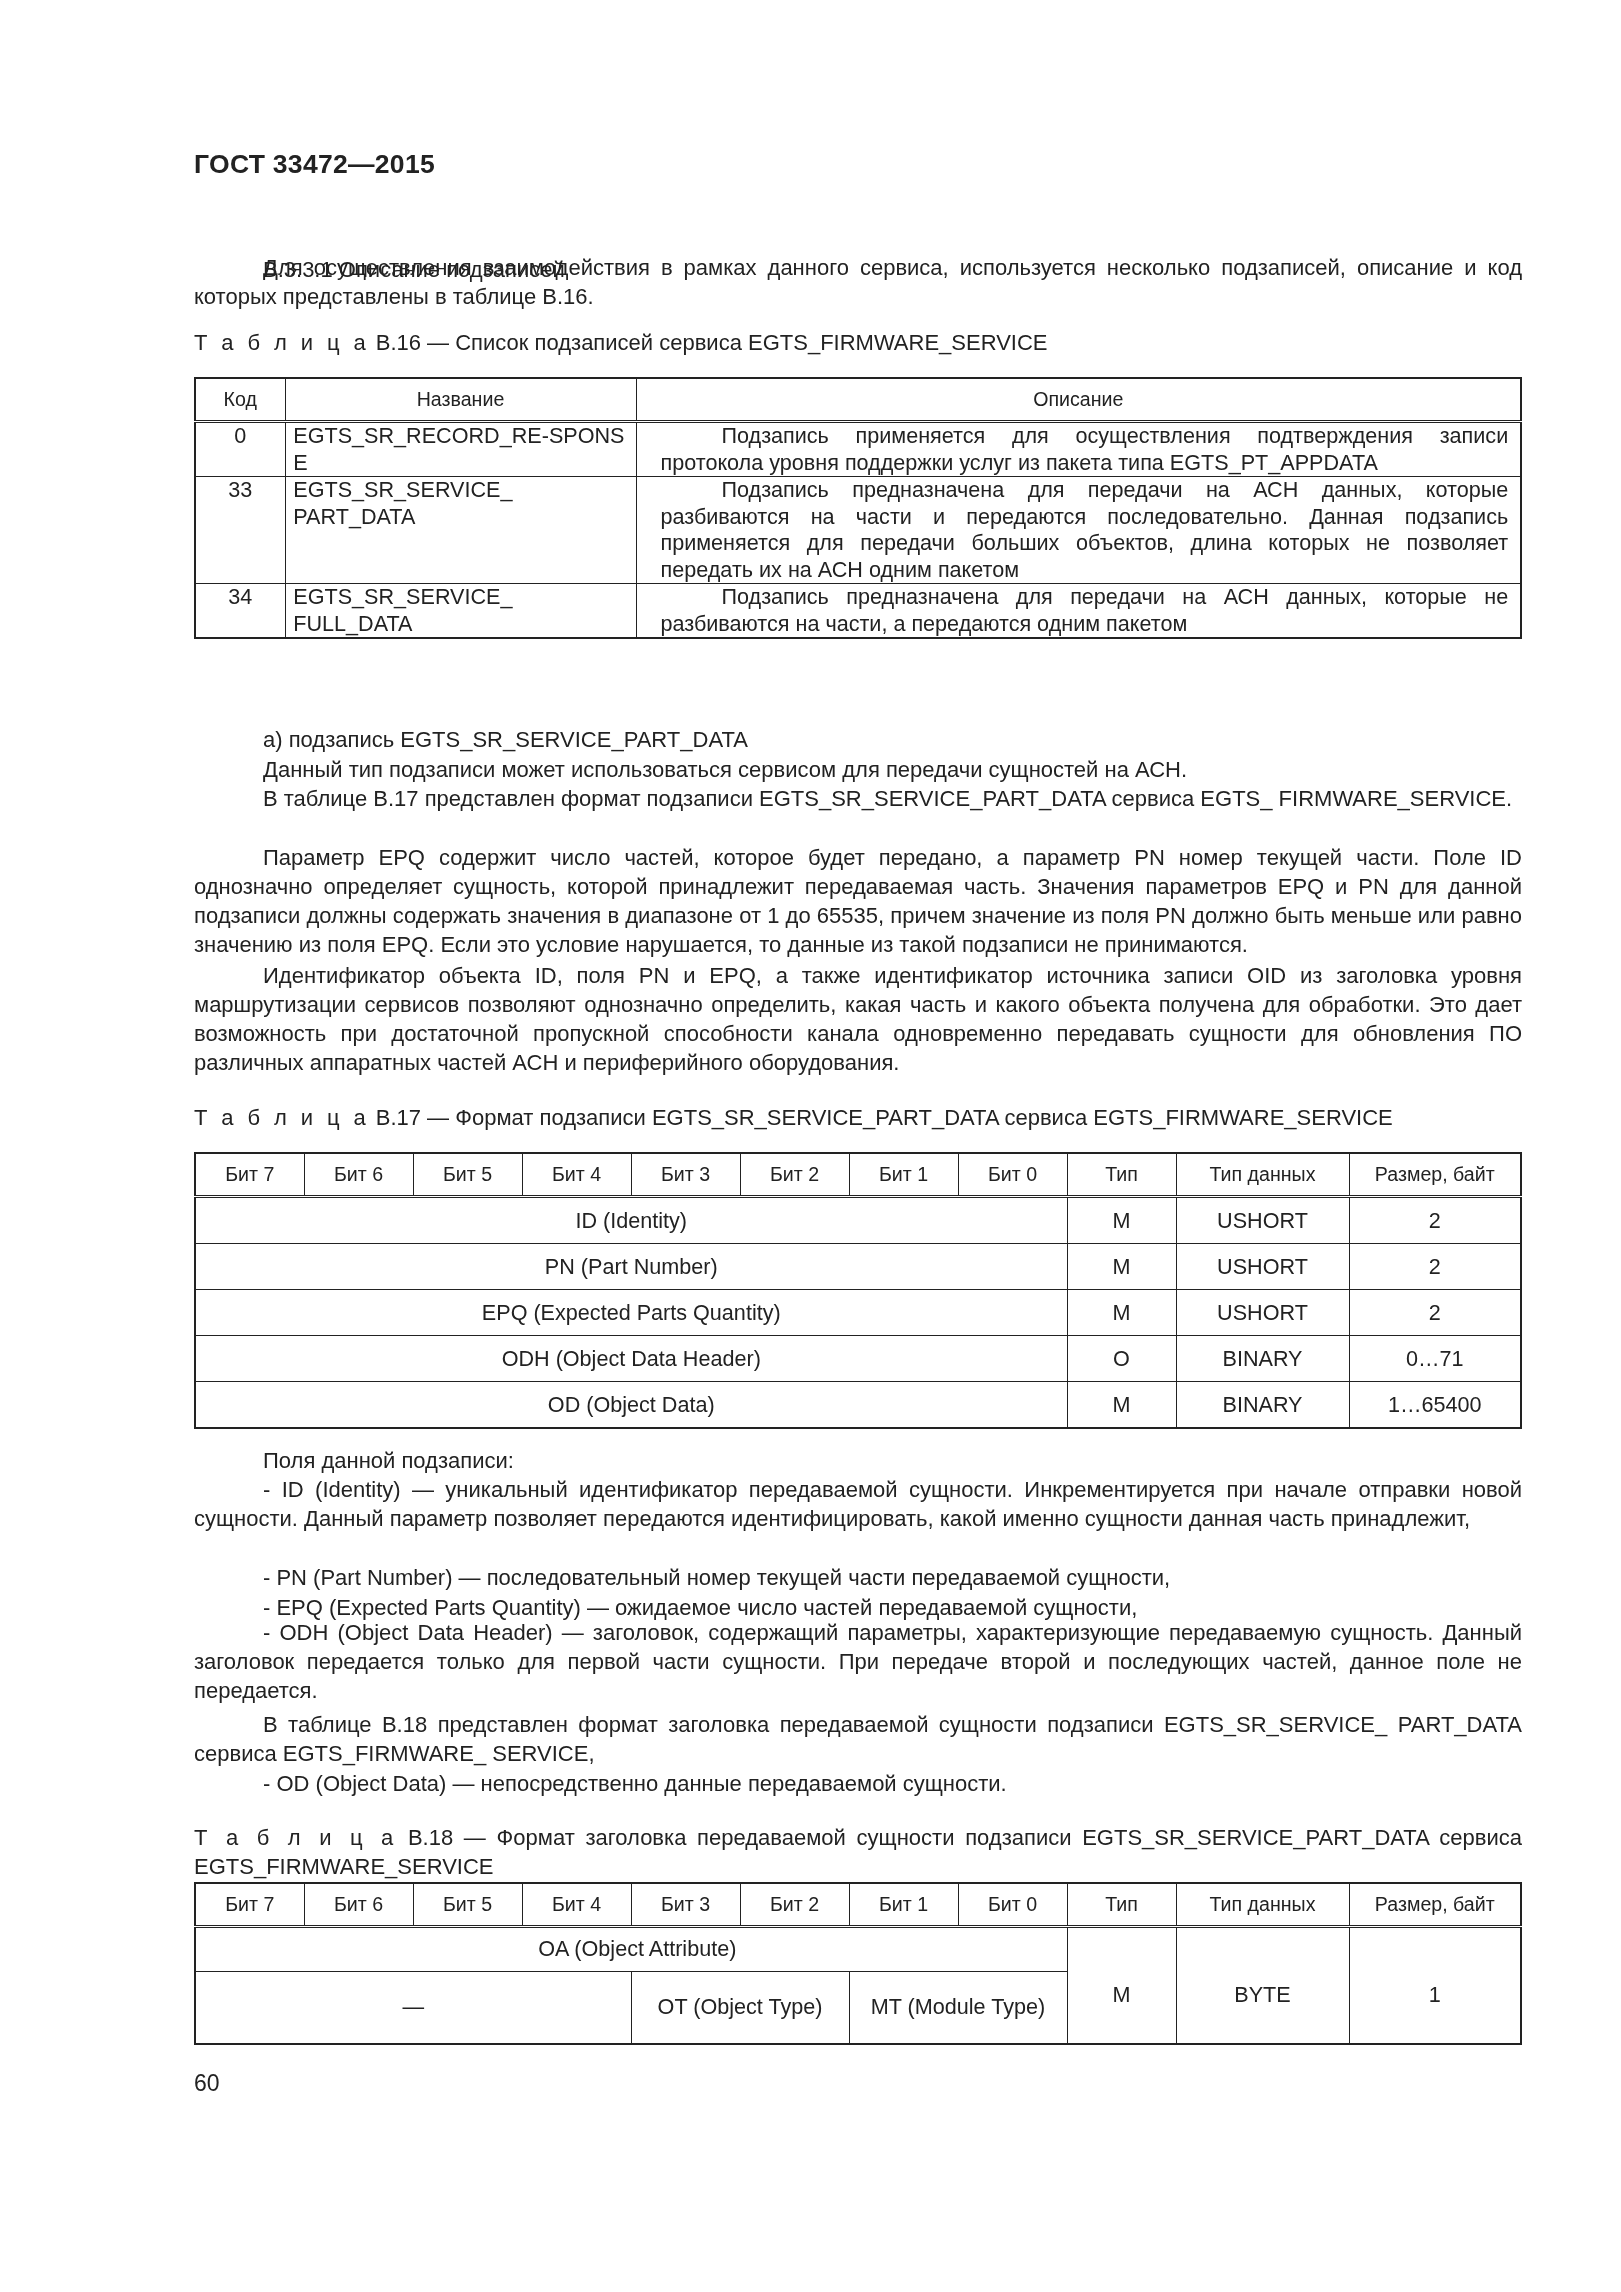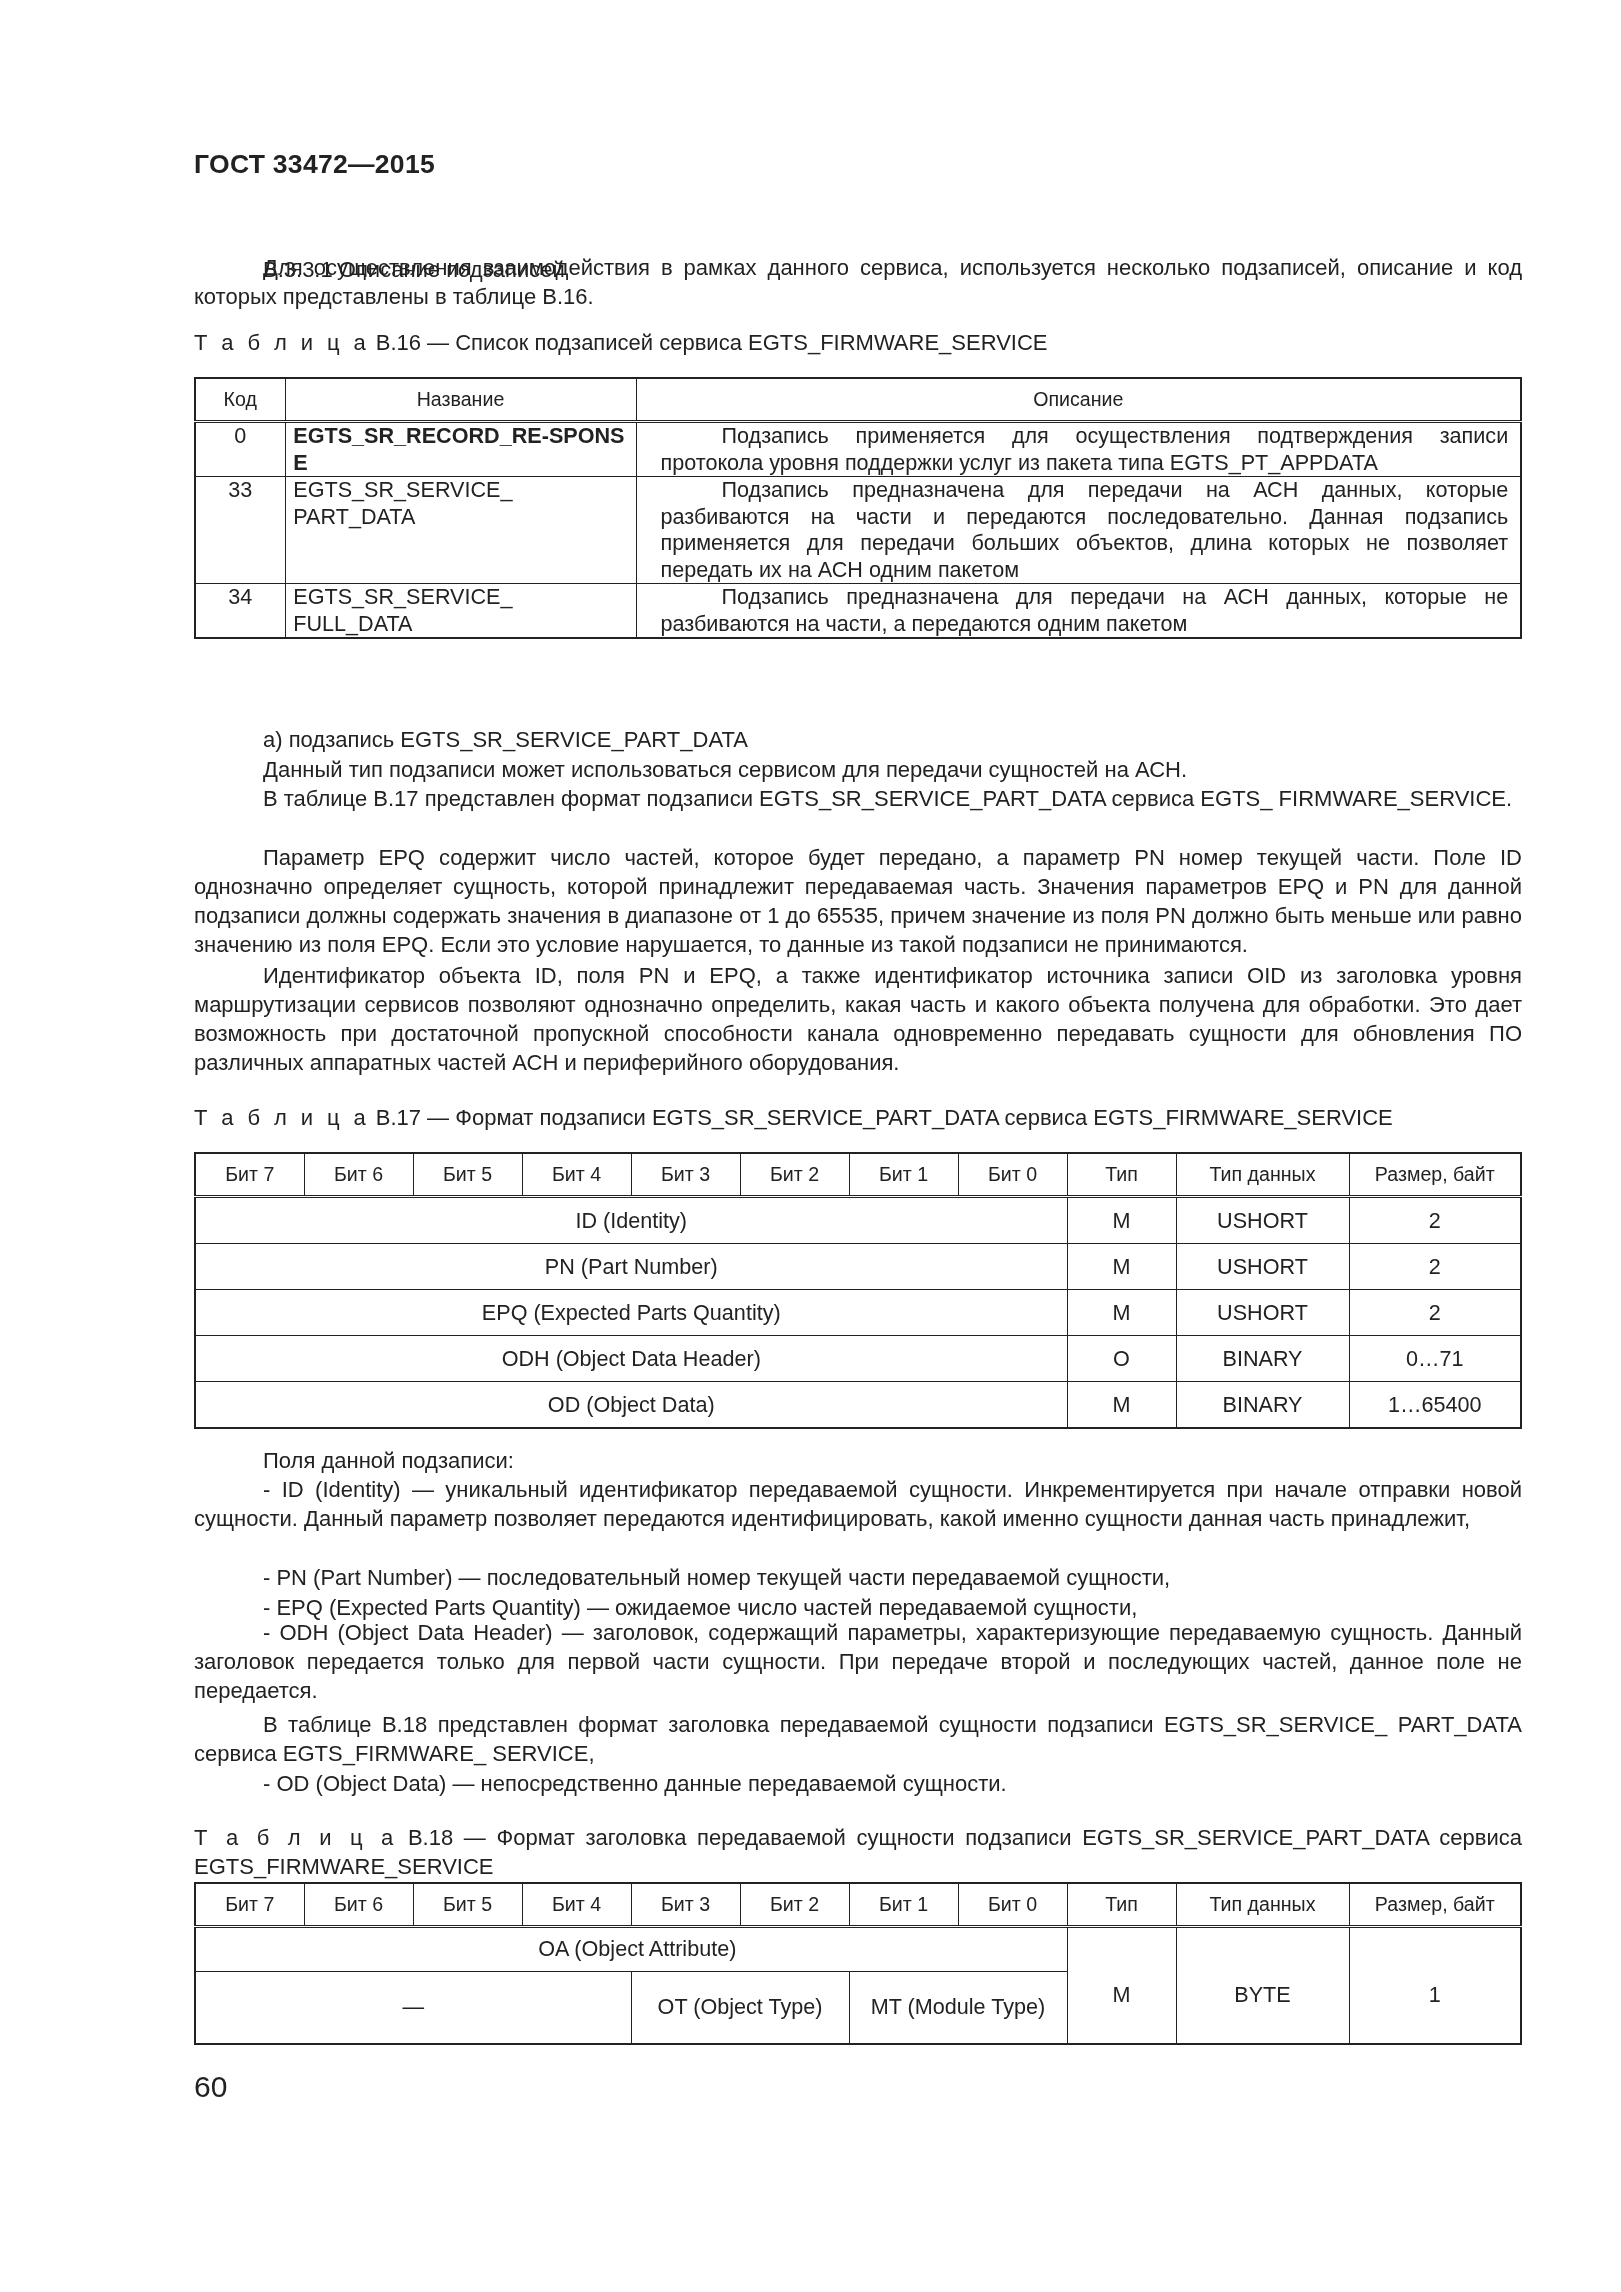--- a/index.html
+++ b/index.html
@@ -19,21 +19,21 @@
   table.doc { position: absolute; border-collapse: collapse; font-size: 21.6px; }
   table.doc td, table.doc th { border: 1.5px solid #222; padding: 0 7.8px; font-weight: normal; }
   table.doc { border: 2.9px solid #222; }
   table.doc th { font-size: 19.6px; height: 41px; text-align: center; }
   table.doc tr.hdr th { border-bottom: 3.9px double #222; }
   .t16 td { vertical-align: top; line-height: 26.5px; padding-top: 5.9px; padding-bottom: 9.8px; }
   .t16 td.desc { text-align: justify; padding-left: 24px; padding-right: 11.8px; }
   .t16 td.code { text-align: center; }
   .t17 td { height: 45px; text-align: center; vertical-align: middle; }
   .t18 td { text-align: center; vertical-align: middle; line-height: 26.5px; }
-  .pagenum { left: 194px; top: 2070px; font-size: 30px; }
+  .pagenum { left: 194px; top: 2070px; font-size: 23px; }
 </style>
 </head>
 <body>
 
 <div class="abs std-title">ГОСТ 33472—2015</div>
 
 <div class="para" style="top:207px;margin-top:48px;"><span class="ind"></span><span>В.3.3.1 Описание подзаписей</span></div>
 <div class="para" style="top:253px;"><span class="ind"></span><span>Для осуществления взаимодействия в рамках данного сервиса, используется несколько подзаписей, описание и код которых представлены в таблице В.16.</span></div>
 
 <div class="caption" style="top:328px;">
@@ -47,21 +47,21 @@
       <col>
     </colgroup>
   <tbody>
       <tr class="hdr">
     <th>Код</th>
     <th>Название</th>
     <th>Описание</th>
   </tr>
   <tr>
     <td class="code">0</td>
-    <td style="word-break:break-all;font-weight:bold;">EGTS_SR_RECORD_RE-SPONSE</td>
+    <td style="word-break:break-all;">EGTS_SR_RECORD_RE-SPONSE</td>
     <td class="desc"><span class="ind" style="display:inline-block;width:61px"></span><span>Подзапись применяется для осуществления подтверждения записи протокола уровня поддержки услуг из пакета типа EGTS_PT_APPDATA</span></td>
   </tr>
   <tr>
     <td class="code">33</td>
     <td>EGTS_SR_SERVICE_ PART_DATA</td>
     <td class="desc"><span style="display:inline-block;width:61px"></span><span>Подзапись предназначена для передачи на АСН данных, которые разбиваются на части и передаются последовательно. Данная подзапись применяется для передачи больших объектов, длина которых не позволяет передать их на АСН одним пакетом</span></td>
   </tr>
   <tr>
     <td class="code">34</td>
     <td>EGTS_SR_SERVICE_ FULL_DATA</td>

